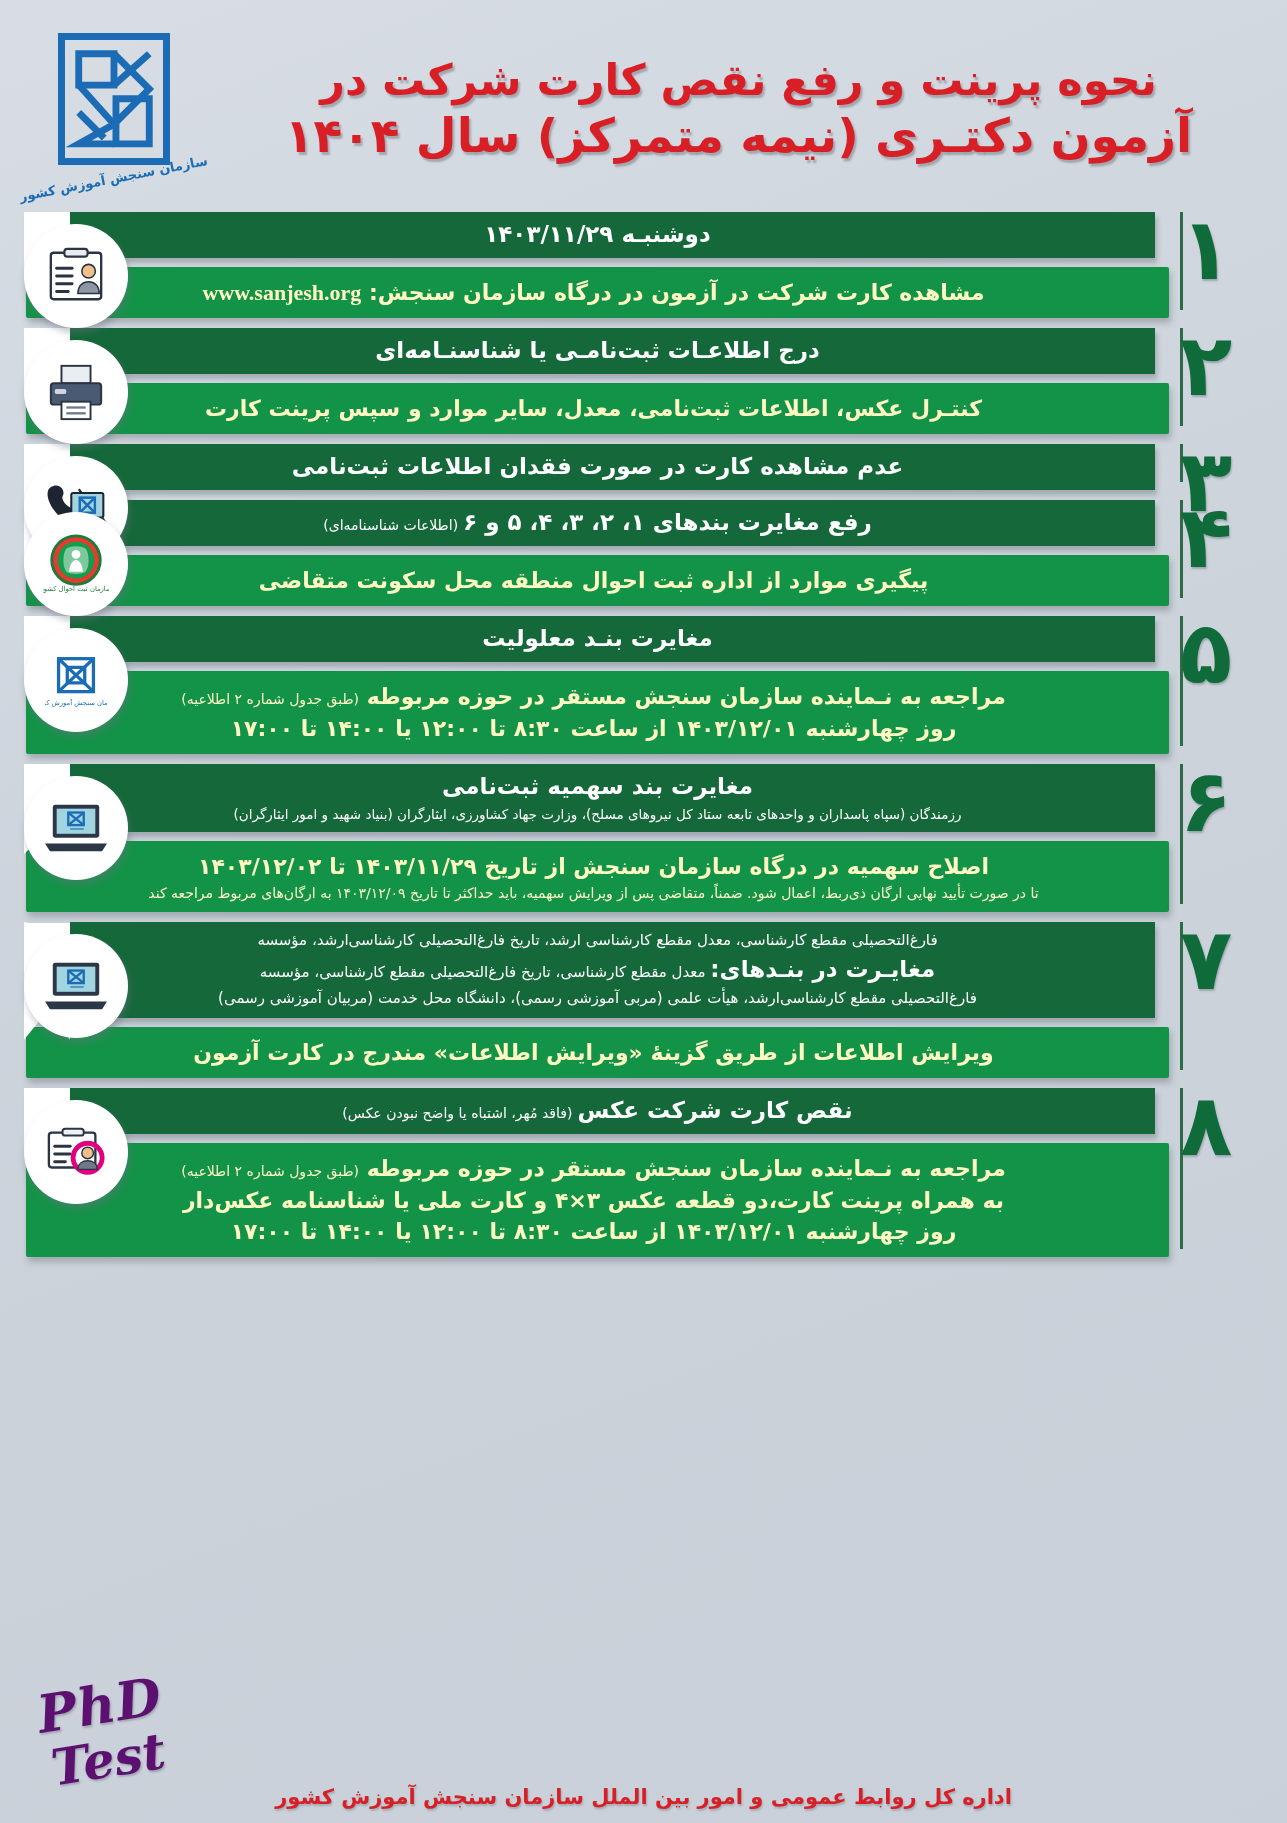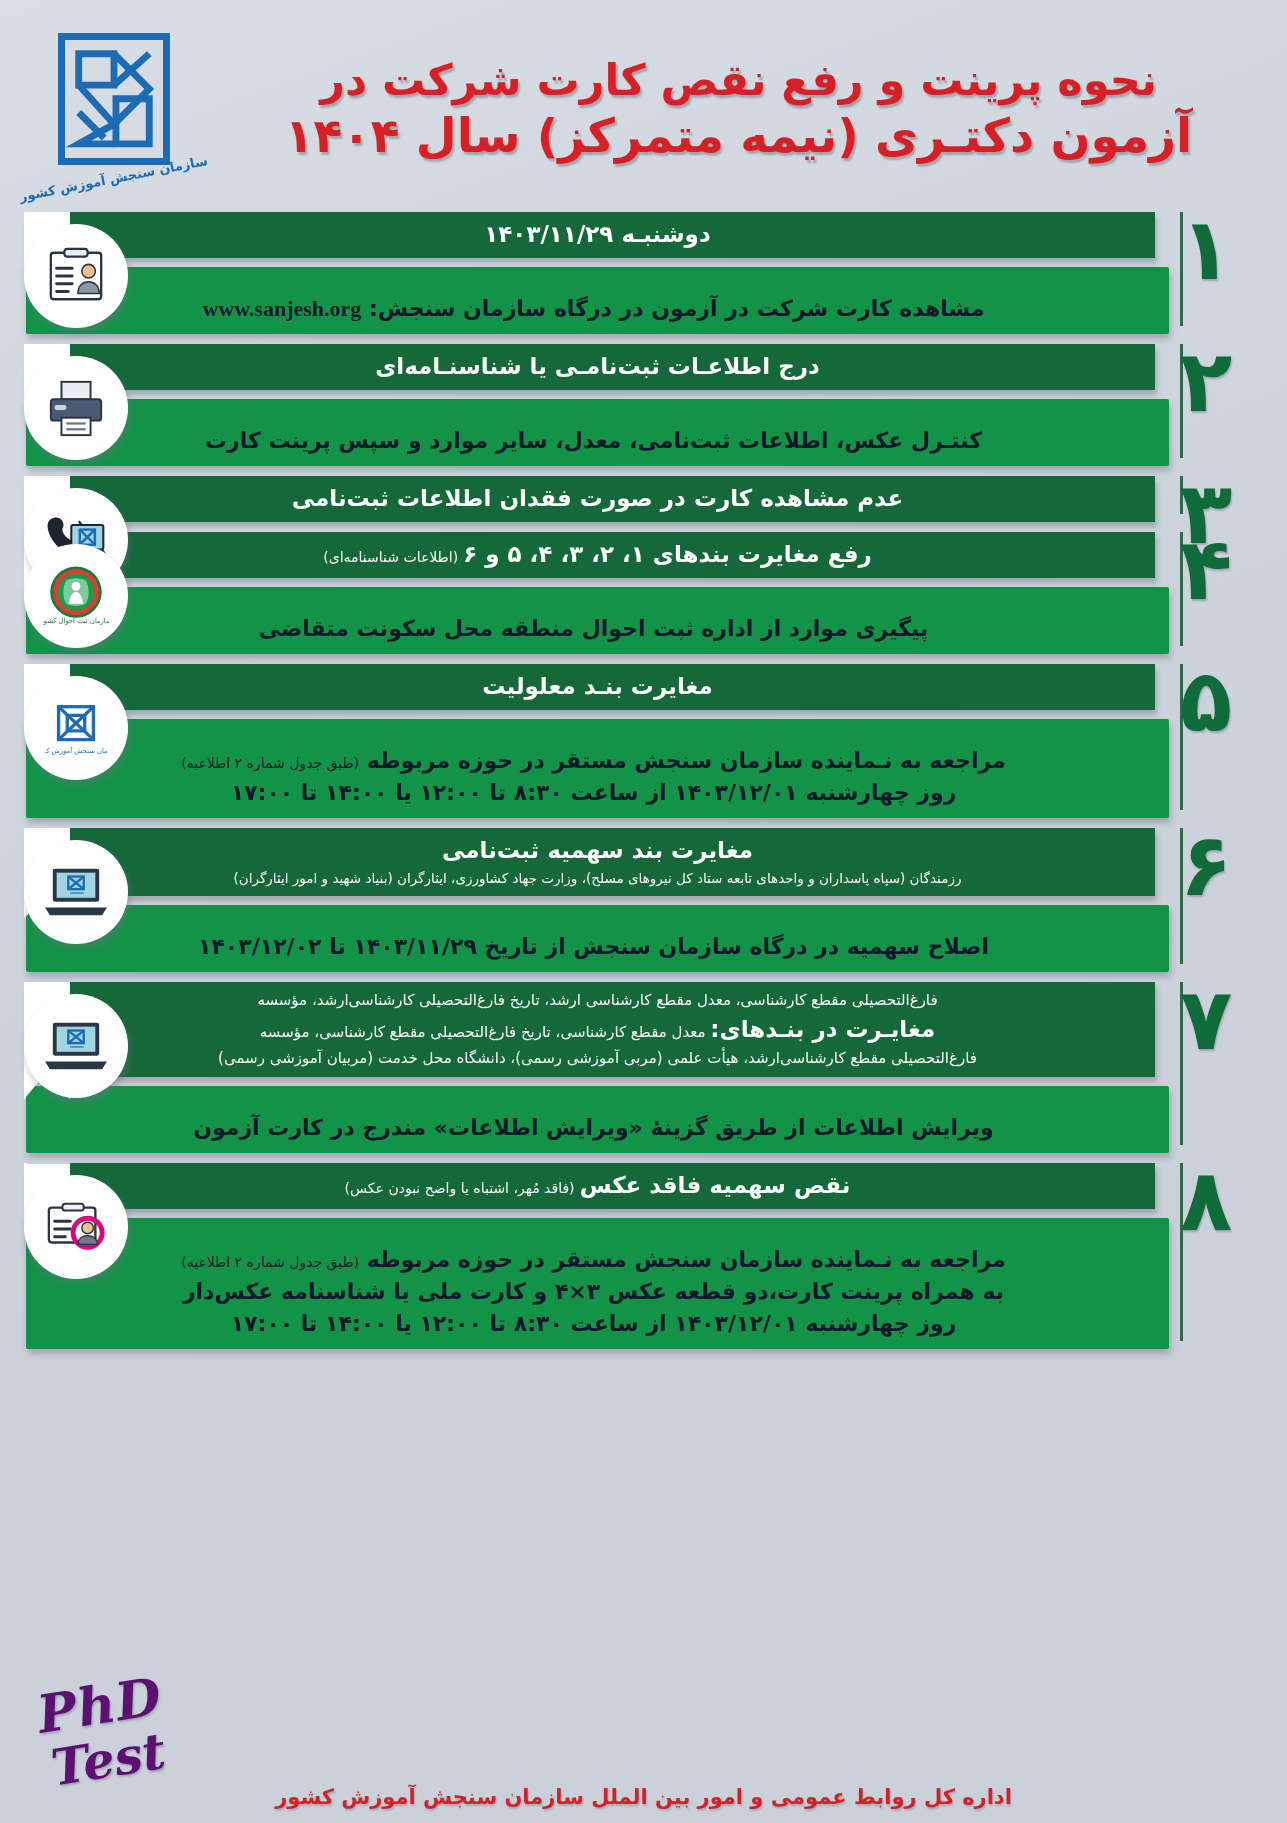--- a/index.html
+++ b/index.html
@@ -163,23 +163,23 @@
     display: block;
   }
   .bar-head-lines .lead {
     font-size: 23px;
     font-weight: bold;
   }
 
   
   .bar-body {
     background: #139348;
-    color: #0f172a;
+    color: #fef9c3;
     margin-top: 9px;
-    padding: 26px 30px 9px 22px;
+    padding: 10px 30px 9px 22px;
     text-align: center;
     box-shadow: 2px 5px 6px rgba(110,118,128,.45);
     border-radius: 2px;
   }
   .bar-body-line {
     font-size: 22px;
     font-weight: bold;
     line-height: 1.45;
     white-space: nowrap;
   }
@@ -402,20 +402,21 @@
       </div>
     </div>
     <div class="step">
       <div class="rail"></div>
       <div class="num-plate"></div>
       <div class="step-num">۶</div>
       <div class="bars">
         <div class="bar-head"><div class="bookmark"></div><span class="bar-head-title">مغایرت بند سهمیه ثبت‌نامی</span><span class="bar-head-sub">رزمندگان (سپاه پاسداران و  واحدهای تابعه ستاد کل نیروهای مسلح)، وزارت جهاد کشاورزی، ایثارگران (بنیاد شهید و امور ایثارگران)</span></div>
         <div class="bar-body">
           <div class="bar-body-line">اصلاح سهمیه در درگاه سازمان سنجش از تاریخ ۱۴۰۳/۱۱/۲۹  تا  ۱۴۰۳/۱۲/۰۲</div>
+          <div class="bar-body-line tiny">تا در صورت تأیید نهایی ارگان ذی‌ربط، اعمال شود. ضمناً، متقاضی پس از ویرایش سهمیه، باید حداکثر تا تاریخ ۱۴۰۳/۱۲/۰۹  به ارگان‌های مربوط  مراجعه کند</div>
         </div>
       </div>
       <div class="icon-badge">
         <svg width="70" height="58" viewBox="0 0 72 60">
           <rect x="12" y="6" width="48" height="34" rx="2.5" fill="#2b3746"></rect>
           <rect x="16" y="10" width="40" height="26" fill="#9fd4e0"></rect>
           <g fill="none" stroke="#1b6cb5" stroke-width="2.4">
             <rect x="28" y="14" width="16" height="13"></rect>
             <path d="M28 14l16 13M44 14L28 27"></path>
           </g>
@@ -452,21 +453,21 @@
           <path d="M30 31h14" stroke="#3f86b8" stroke-width="1.6"></path>
           <path d="M4 46h64l-5 8H9z" fill="#2b3746"></path>
         </svg>
       </div>
     </div>
     <div class="step">
       <div class="rail"></div>
       <div class="num-plate"></div>
       <div class="step-num">۸</div>
       <div class="bars">
-        <div class="bar-head"><div class="bookmark"></div><span class="bar-head-title">نقص سهمیه فاقد عکس</span> <span class="bar-head-note">(فاقد مُهر، اشتباه یا واضح نبودن عکس)</span></div>
+        <div class="bar-head"><div class="bookmark"></div><span class="bar-head-title">نقص کارت شرکت عکس</span> <span class="bar-head-note">(فاقد مُهر، اشتباه یا واضح نبودن عکس)</span></div>
         <div class="bar-body">
           <div class="bar-body-line">مراجعه به نـماینده سازمان سنجش مستقر در حوزه مربوطه <span class="small">(طبق جدول شماره ۲ اطلاعیه)</span></div>
           <div class="bar-body-line">به همراه پرینت کارت،دو قطعه عکس ۳×۴ و کارت ملی یا شناسنامه عکس‌دار</div>
           <div class="bar-body-line">روز چهارشنبه ۱۴۰۳/۱۲/۰۱ از ساعت ۸:۳۰ تا ۱۲:۰۰   یا  ۱۴:۰۰ تا ۱۷:۰۰</div>
         </div>
       </div>
       <div class="icon-badge">
         <svg width="66" height="62" viewBox="0 0 68 64">
           <rect x="6" y="12" width="48" height="36" rx="3" fill="#fff" stroke="#2b3442" stroke-width="2.4"></rect>
           <rect x="20" y="8" width="22" height="7" rx="3" fill="#eef2f6" stroke="#2b3442" stroke-width="2"></rect>

